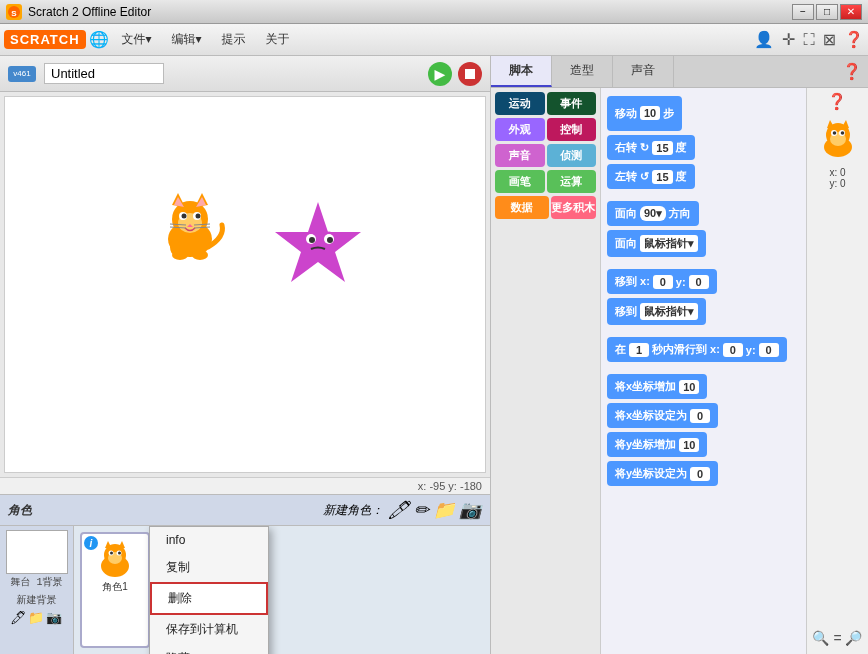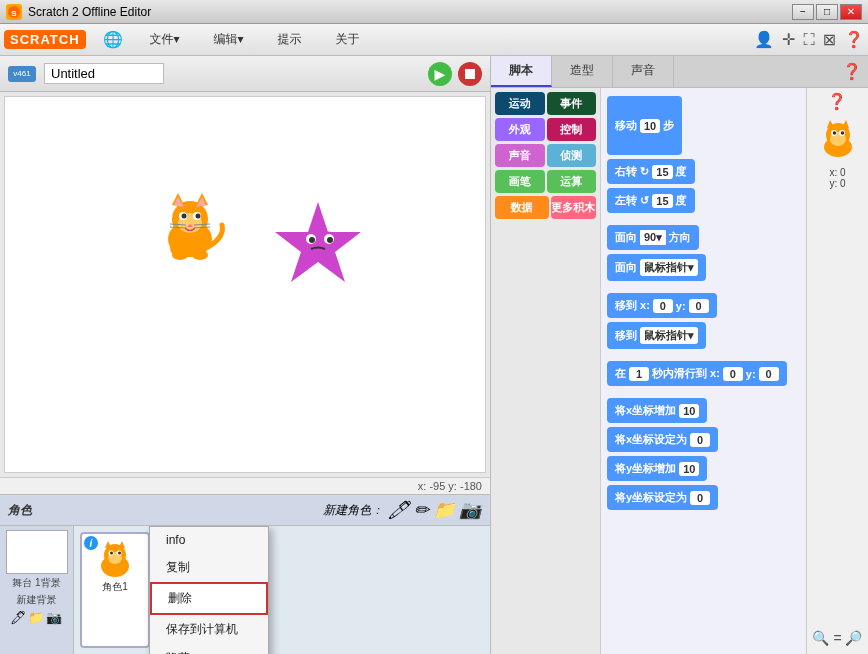--- a/index.html
+++ b/index.html
@@ -20,21 +20,21 @@
       background: linear-gradient(to bottom, #f0f0f0, #d0d0d0);
     }
     .win-btn.close { background: linear-gradient(to bottom, #f44, #c22); color: white; }
 
     
     #menubar {
       display: flex; align-items: center;
       background: linear-gradient(to bottom, #f5f5f5, #e0e0e0);
       height: 32px; padding: 0 4px;
       border-bottom: 1px solid #bbb;
-      gap: 18px;
+      gap: 4px;
     }
     .scratch-logo {
       background: #ff6600; color: white; font-weight: bold; font-size: 13px;
       padding: 2px 6px; border-radius: 4px; letter-spacing: 1px;
     }
     .menu-item {
       padding: 4px 8px; cursor: pointer; font-size: 12px; color: #333;
       border-radius: 3px;
     }
     .menu-globe { font-size: 16px; cursor: pointer; }
@@ -302,21 +302,21 @@
         </div>
       </div>
       <div style="display:flex;flex:1;overflow:hidden;position:relative;">
 
         <div id="scene-area" style="width:74px;background:#d0d8e8;border-right:1px solid #bbb;display:flex;flex-direction:column;align-items:center;padding-top:4px;">
           <div style="width:62px;height:44px;background:white;border:1px solid #aaa;margin-bottom:2px;position:relative;overflow:hidden;">
             <svg width="62" height="44" viewBox="0 0 62 44">
               <rect width="62" height="44" fill="white"></rect>
             </svg>
           </div>
-          <div style="font-size:10px;color:#444;text-align:center;line-height:1.3;">
+          <div style="font-size:10px;color:#444;text-align:center;line-height:1.3;font-family:Liberation Mono, monospace;">
             <span>舞台
 1背景</span>
           </div>
           <div style="font-size:10px;color:#444;cursor:pointer;margin-top:4px;text-align:center;">新建背景</div>
           <div style="display:flex;gap:2px;margin-top:3px;">
             <span style="cursor:pointer;font-size:13px;">🖊</span>
             <span style="cursor:pointer;font-size:13px;">📁</span>
             <span style="cursor:pointer;font-size:13px;">📷</span>
           </div>
         </div>
@@ -383,21 +383,21 @@
         </div>
         <div class="cat-row" style="display:flex;gap:2px;">
           <button class="cat-btn" style="flex:1;padding:4px 4px;border-radius:4px;cursor:pointer;font-size:11px;font-weight:bold;text-align:center;color:white;border:none;background:#FF8C1A;">数据</button>
           <button class="cat-btn" style="flex:1;padding:4px 0;border-radius:4px;cursor:pointer;font-size:11px;font-weight:bold;text-align:center;color:white;border:none;background:#FF6680;">更多积木</button>
         </div>
       </div>
 
       <div id="block-workspace" style="flex:1;background:#f0f0f8;overflow-y:auto;padding:6px;position:relative;">
 
         
-        <div style="display:inline-flex;align-items:flex-end;gap:3px;background:#4C97FF;border-radius:4px;padding:22px 8px;margin:2px 0;cursor:pointer;font-size:11px;color:white;font-weight:bold;white-space:nowrap;">
+        <div style="display:inline-flex;align-items:flex-start;gap:3px;background:#4C97FF;border-radius:4px;padding:10px 8px;margin:2px 0;cursor:pointer;font-size:11px;color:white;font-weight:bold;white-space:nowrap;">
           <span>移动</span>
           <span style="background:white;color:#333;border-radius:3px;padding:1px 4px;font-size:11px;min-width:20px;text-align:center;">10</span>
           <span>步</span>
         </div>
         <br>
 
         
         <div style="display:inline-flex;align-items:center;gap:3px;background:#4C97FF;border-radius:4px;padding:5px 8px;margin:2px 0;cursor:pointer;font-size:11px;color:white;font-weight:bold;white-space:nowrap;">
           <span>右转 ↻</span>
           <span style="background:white;color:#333;border-radius:3px;padding:1px 4px;font-size:11px;min-width:20px;text-align:center;">15</span>
@@ -410,21 +410,21 @@
           <span>左转 ↺</span>
           <span style="background:white;color:#333;border-radius:3px;padding:1px 4px;font-size:11px;min-width:20px;text-align:center;">15</span>
           <span>度</span>
         </div>
         <br>
         <div style="height:8px;"></div>
 
         
         <div style="display:inline-flex;align-items:center;gap:3px;background:#4C97FF;border-radius:4px;padding:5px 8px;margin:2px 0;cursor:pointer;font-size:11px;color:white;font-weight:bold;white-space:nowrap;">
           <span>面向</span>
-          <span style="background:white;color:#333;border-radius:1px;padding:1px 4px;font-size:11px;min-width:24px;text-align:center;">90▾</span>
+          <span style="background:white;color:#333;border-radius:6px;padding:1px 4px;font-size:11px;min-width:24px;text-align:center;">90▾</span>
           <span>方向</span>
         </div>
         <br>
 
         
         <div style="display:inline-flex;align-items:center;gap:3px;background:#4C97FF;border-radius:4px;padding:5px 8px;margin:2px 0;cursor:pointer;font-size:11px;color:white;font-weight:bold;white-space:nowrap;">
           <span>面向</span>
           <span style="background:white;color:#333;border-radius:3px;padding:1px 4px;font-size:11px;min-width:48px;text-align:center;">鼠标指针▾</span>
         </div>
         <br>

